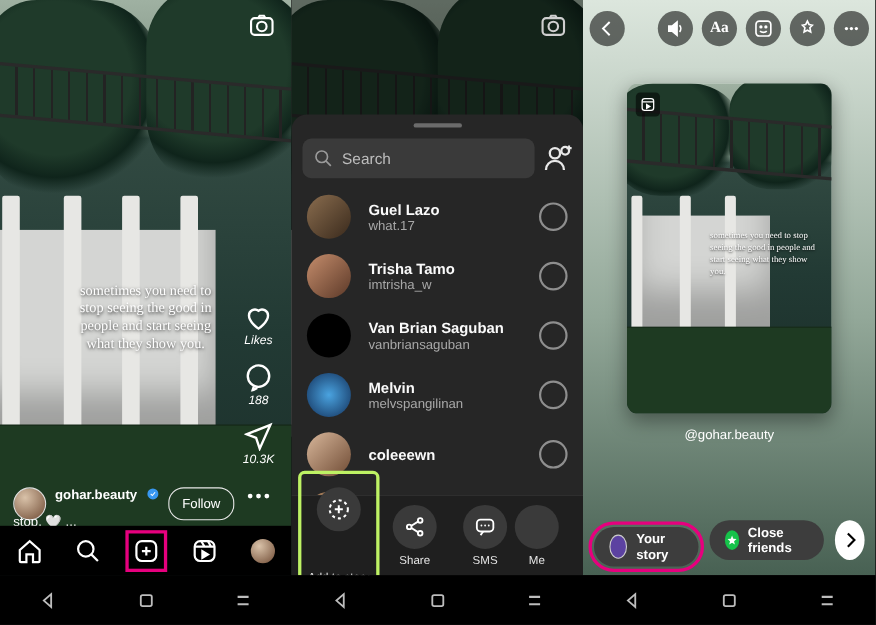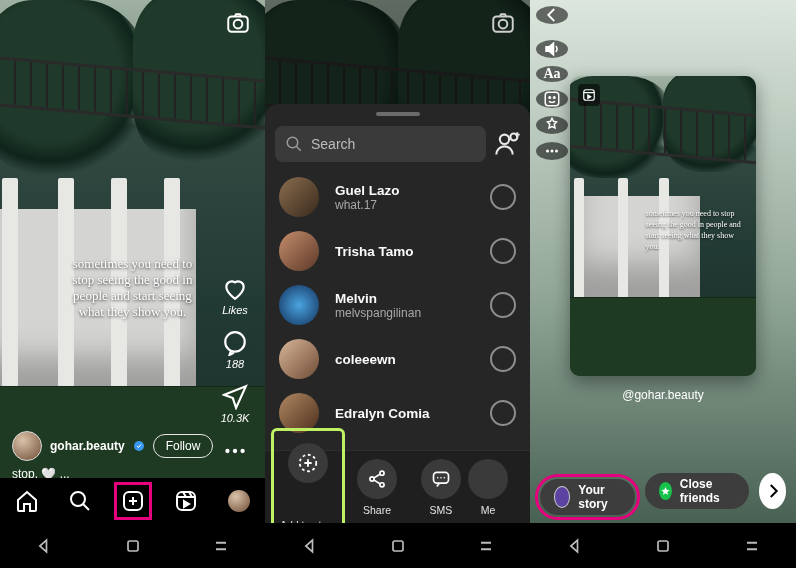--- a/index.html
+++ b/index.html
@@ -19,21 +19,21 @@
      border-top:3px solid #2a2a2a;border-bottom:3px solid #2a2a2a;transform:skewY(5deg);}
   .leaves{position:absolute;top:2%;width:54%;height:34%;border-radius:30% 40% 48% 35%;
      background:radial-gradient(circle at 40% 40%,#1f3a2a 0 48%,#0f241b 62%,transparent 72%);}
   .camera{position:absolute;top:10px;right:14px;width:26px;height:26px;}
   .quote{position:absolute;text-align:center;color:#fff;font-family:Georgia,'Times New Roman',serif;
      left:24%;right:24%;top:49%;font-size:13px;line-height:16px;text-shadow:0 1px 3px rgba(0,0,0,.8);}
   
   .rail{position:absolute;right:6px;top:276px;width:48px;color:#fff;text-align:center;font-size:11px;}
   .railbtn{height:40px;display:flex;flex-direction:column;align-items:center;justify-content:space-between;margin-bottom:14px;font-style:italic;}
   .railbtn .ic{width:26px;height:26px;margin-bottom:2px;}
-  .attribution{position:absolute;left:12px;bottom:62px;display:flex;align-items:center;gap:8px;font-size:12px;font-weight:600;}
+  .attribution{position:absolute;left:12px;bottom:50px;display:flex;gap:8px;font-size:12px;font-weight:600;}
   .avi{width:28px;height:28px;border-radius:50%;background:radial-gradient(circle at 35% 30%,#d9c2a9,#704c35);border:1px solid #ddd;}
   .verified{width:12px;height:12px;}
   .pillfollow{padding:4px 12px;border:1px solid #e7e7e7;color:#fff;border-radius:14px;font-size:12px;background:transparent;}
   .caption{position:absolute;left:12px;bottom:42px;font-size:12px;}
   .audio{position:absolute;left:10px;bottom:18px;background:rgba(0,0,0,.55);border-radius:12px;padding:4px 10px;font-size:10px;display:flex;align-items:center;gap:6px;}
   
   .tabbar{position:absolute;left:0;right:0;bottom:0;height:46px;background:#000;display:flex;align-items:center;justify-content:space-around;}
   .tabbar .tab{width:28px;height:28px;display:flex;align-items:center;justify-content:center;}
   .hl-pink{outline:3px solid #e6007e;outline-offset:2px;}
   .tabavi{width:22px;height:22px;border-radius:50%;background:radial-gradient(circle at 35% 30%,#d9c2a9,#704c35);}
@@ -48,21 +48,21 @@
   .rowtext{flex:1;min-width:0;}
   .rownm{font-size:13.5px;font-weight:600;color:#fafafa;}
   .rowus{font-size:12px;color:#a8a8a8;}
   .radio{width:22px;height:22px;border:2px solid #8e8e8e;border-radius:50%;}
   .sheetactions{position:absolute;left:0;right:0;bottom:0;height:72px;background:#1f1f1f;display:flex;align-items:center;padding-left:6px;border-top:1px solid #2e2e2e;}
   .action{width:64px;display:flex;flex-direction:column;align-items:center;gap:5px;font-size:10.5px;color:#e4e4e4;}
   .actcircle{width:40px;height:40px;border-radius:50%;background:#3a3a3a;display:flex;align-items:center;justify-content:center;}
   .hl-pink-action{border:3px solid #bef264;border-radius:6px;padding:12px 2px;gap:36px;}
   
   .editorbg{position:absolute;inset:0;background:linear-gradient(180deg,#dce6dd 0%,#93a899 55%,#486153 100%);}
-  .topbar{position:absolute;top:6px;left:6px;right:6px;height:36px;display:flex;align-items:flex-start;gap:8px;flex-direction:column;}
+  .topbar{position:absolute;top:6px;left:6px;right:6px;height:36px;display:flex;align-items:flex-end;gap:8px;}
   .circlebtn{width:32px;height:32px;border-radius:50%;background:rgba(0,0,0,.55);display:flex;align-items:center;justify-content:center;}
   .thumb{position:absolute;top:76px;left:50%;transform:translateX(-50%);width:186px;height:300px;border-radius:10px;overflow:hidden;box-shadow:0 6px 18px rgba(0,0,0,.4);}
   .thumb .scenic:before{left:4%;right:30%;top:40%;height:36%;}
   .thumbbadge{position:absolute;top:8px;left:8px;width:22px;height:22px;border-radius:4px;background:rgba(0,0,0,.55);display:flex;align-items:center;justify-content:center;}
   .thumbquote{position:absolute;right:10px;top:44%;width:54%;font-family:Georgia,serif;font-size:8px;line-height:11px;text-align:left;color:#fff;text-shadow:0 1px 2px rgba(0,0,0,.8);}
   .mention{position:absolute;top:388px;left:0;right:0;text-align:center;font-size:12px;color:#fff;}
   .storybar{position:absolute;left:10px;right:10px;bottom:12px;height:40px;display:flex;align-items:center;gap:10px;}
   .pill{height:36px;border-radius:18px;background:#3d3d3d;color:#fff;display:flex;align-items:center;gap:8px;padding:0 14px;font-size:12px;font-weight:600;}
   .pill .miniavi{width:20px;height:20px;border-radius:50%;background:#5c42a1;border:1px solid #ccc;}
   .pill-green{background:#3d3d3d;}
@@ -229,20 +229,29 @@
             <span class="rowtext">
               <div class="rownm">Guel Lazo</div>
               <div class="rowus">what.17</div>
             </span>
             <span class="radio"></span>
           </div>
         <div class="row">
             <span class="rowavi" style="background:linear-gradient(135deg,#c58d6c,#5c3928)"></span>
             <span class="rowtext">
               <div class="rownm">Trisha Tamo</div>
+              <div class="rowus">imtrisha_w</div>
+            </span>
+            <span class="radio"></span>
+          </div>
+        <div class="row">
+            <span class="rowavi" style="background:#000"></span>
+            <span class="rowtext">
+              <div class="rownm">Van Brian Saguban</div>
+              <div class="rowus">vanbriansaguban</div>
             </span>
             <span class="radio"></span>
           </div>
         <div class="row">
             <span class="rowavi" style="background:radial-gradient(circle,#4aa3e0,#12305a)"></span>
             <span class="rowtext">
               <div class="rownm">Melvin</div>
               <div class="rowus">melvspangilinan</div>
             </span>
             <span class="radio"></span>

